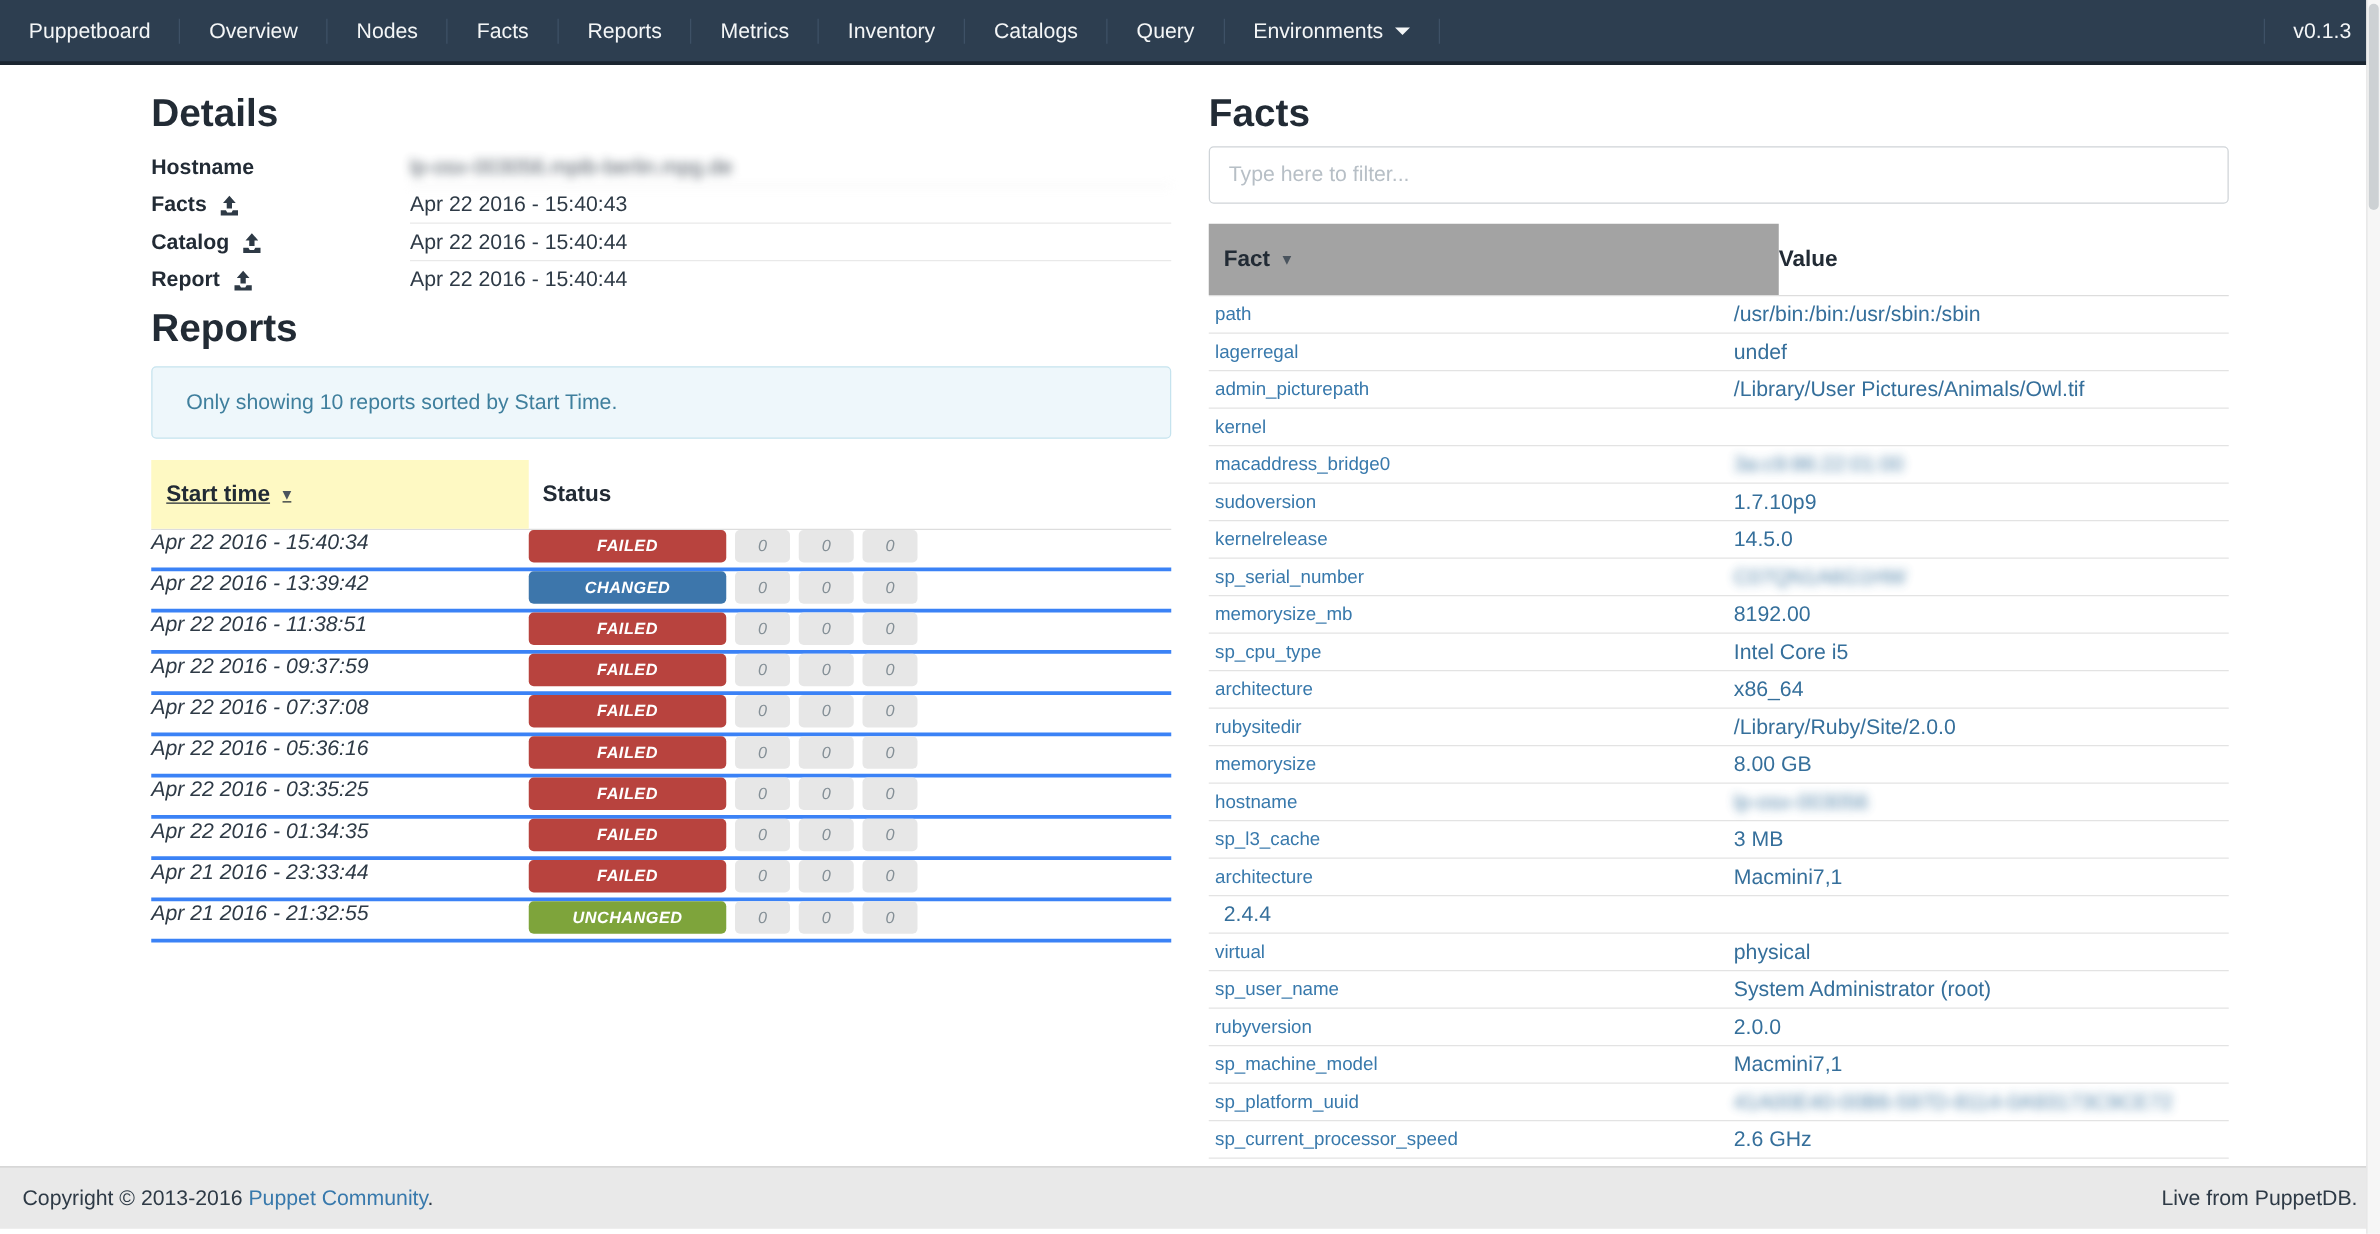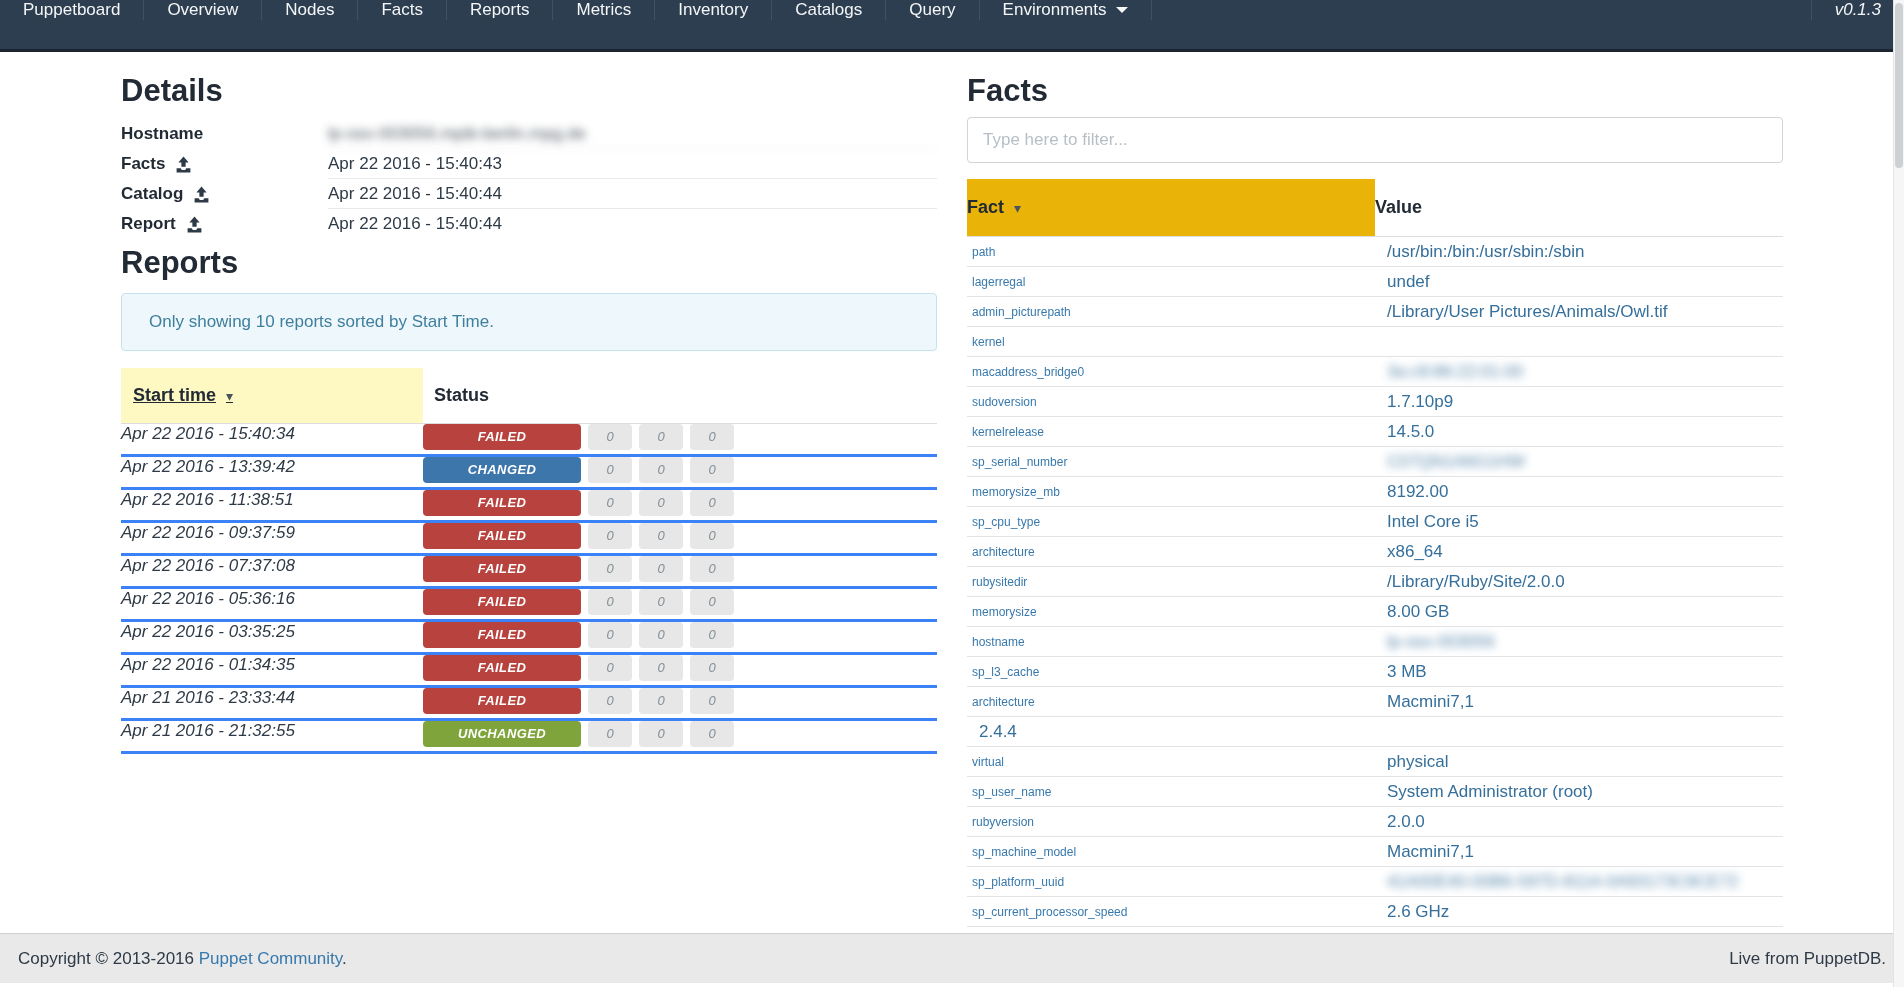--- a/index.html
+++ b/index.html
@@ -1,26 +1,26 @@
 <!DOCTYPE html>
 <html><head>
 <meta charset="utf-8">
 <style>
   * { margin:0; padding:0; box-sizing:border-box; }
   html,body { width:1904px; height:987px; overflow:hidden; background:#fff;
     font-family:"Liberation Sans","DejaVu Sans",sans-serif; color:#2e3a46; }
 
   
   .navbar { position:absolute; top:0; left:0; width:1904px; height:52px;
-    background:#2d3e50; border-bottom:3px solid #1a2530; display:flex; align-items:flex-start; }
+    background:#2d3e50; border-bottom:3px solid #1a2530; display:flex; align-items:center; }
   .nav-item { display:flex; align-items:center; padding:0 23px; color:#f4f6f7;
     font-size:17px; cursor:pointer; border-right:1px solid #3e5166; white-space:nowrap; }
   .nav-item:first-child { border-left:none; }
   .nav-spacer { flex:1; }
-  .nav-version { border-left:1px solid #3e5166; border-right:none; cursor:default;font-style:italic; }
+  .nav-version { border-left:1px solid #3e5166; border-right:none; cursor:default; }
   .caret-down { display:inline-block; width:0; height:0; margin-left:9px;
     border-left:6px solid transparent; border-right:6px solid transparent; border-top:6px solid #f4f6f7; }
 
   
   .content { position:absolute; top:52px; left:0; width:1904px; padding:0 121px;
     display:flex; gap:30px; }
   .col { width:816px; flex:0 0 816px; }
   h2 { font-size:31px; font-weight:700; color:#222b35; margin-top:21px; line-height:36px; }
 
   
@@ -57,24 +57,24 @@
   .badge-count { width:44px; height:26px; border-radius:4px; background:#e7e7e7;
     color:#848f96; font-size:13px; text-align:center; line-height:26px; }
 
   
   .filter-input { margin-top:8px; width:816px; height:46px; border:1px solid #cfd4d8;
     border-radius:4px; padding:0 15px; font-size:17px; color:#2e3a46; outline:none;
     font-family:"Liberation Sans","DejaVu Sans",sans-serif; }
   .filter-input::placeholder { color:#b7bfc6; }
   .ftable { margin-top:16px; }
   .ftable-head { display:flex; height:58px; border-bottom:1px solid #dddddd; }
-  .th-fact { width:408px; background:#eab308; }
+  .th-fact { width:456px; background:#a3a3a3; padding-left:12px; }
   .th-value { flex:1; }
   .frow { display:flex; height:30px; align-items:center; border-bottom:1px solid #e3e3e3; }
-  .fact-name { width:408px; padding-left:5px; font-size:12px; color:#3879ac; cursor:pointer; }
+  .fact-name { width:408px; padding-left:5px; font-size:15px; color:#3879ac; cursor:pointer; }
   .fact-value { flex:1; padding-left:12px; font-size:17px; color:#356f9b;
     white-space:nowrap; overflow:hidden; }
 
   
   .footer { position:absolute; left:0; top:933px; width:1904px; height:50px;
     background:#e9e9e9; border-top:1px solid #d0d0d0; display:flex; align-items:center;
     justify-content:space-between; padding:0 18px; font-size:17px; color:#2e3a46; }
   .footer a { color:#3879ac; text-decoration:none; cursor:pointer; }
 
   

